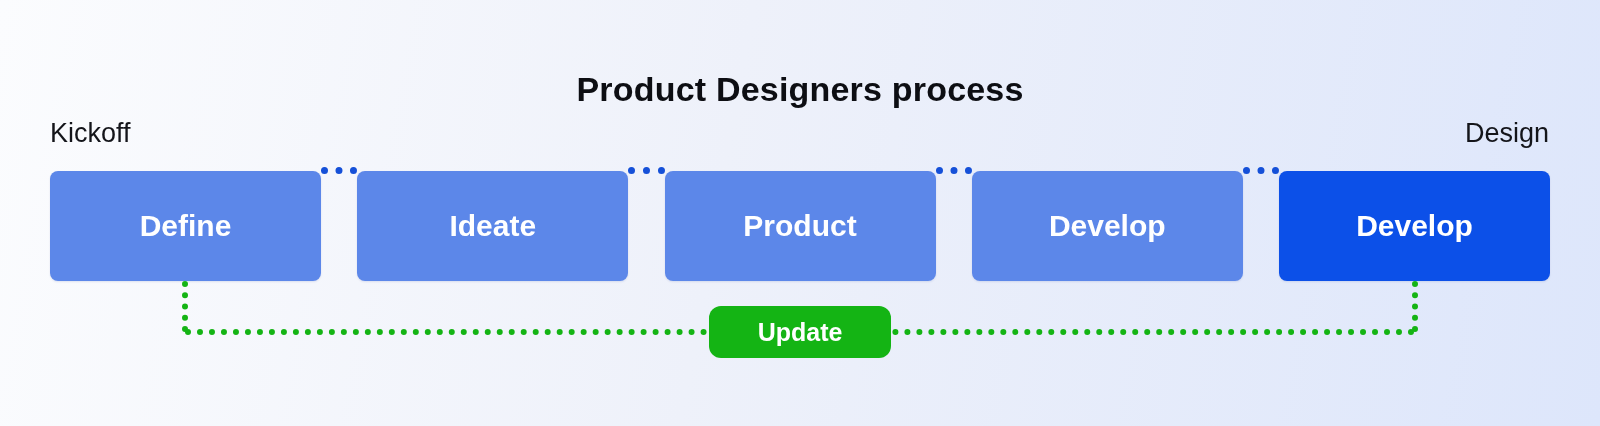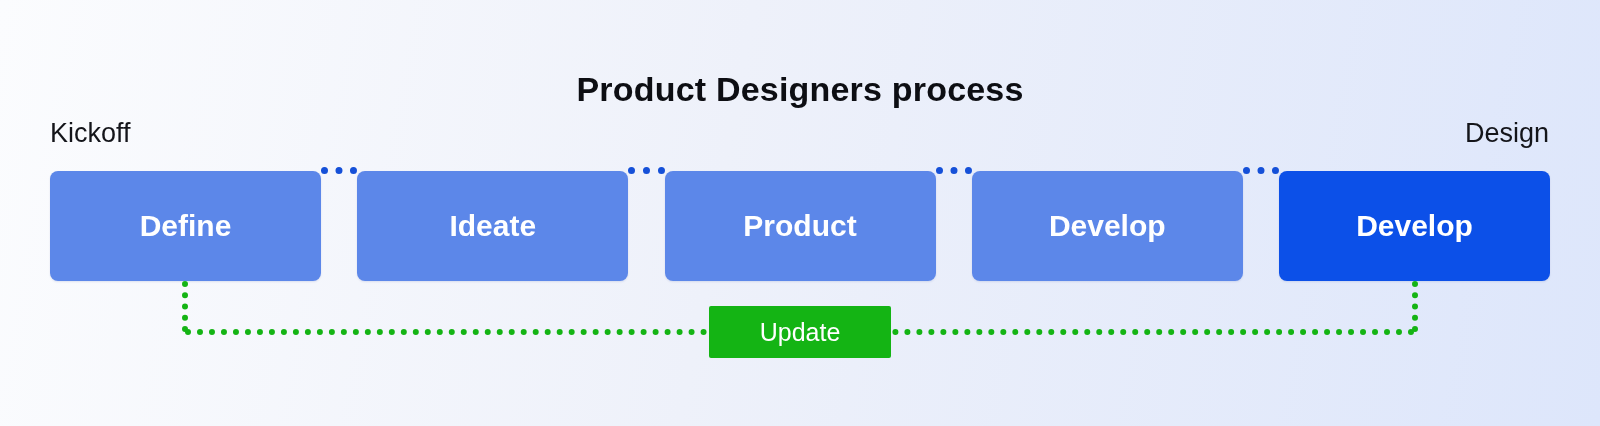--- a/index.html
+++ b/index.html
@@ -48,23 +48,23 @@
   .loop-v.left{left:182px;}
   .loop-v.right{left:1412px;}
   .loop-h{
     position:absolute;left:185px;top:329px;
     width:1230px;height:0;
     border-top:6px dotted #14b414;
   }
   .update-box{
     position:absolute;left:709px;top:306px;
     width:182px;height:52px;
-    background:#14b414;border-radius:2px;
+    background:#14b414;border-radius:12px;
     display:flex;align-items:center;justify-content:center;
-    font-size:25px;font-weight:normal;color:#ffffff;
+    font-size:25px;font-weight:bold;color:#ffffff;
     z-index:2;
   }
 </style>
 </head>
 <body>
 
 <div class="canvas">
 
   <div class="title">Product Designers process</div>
 

